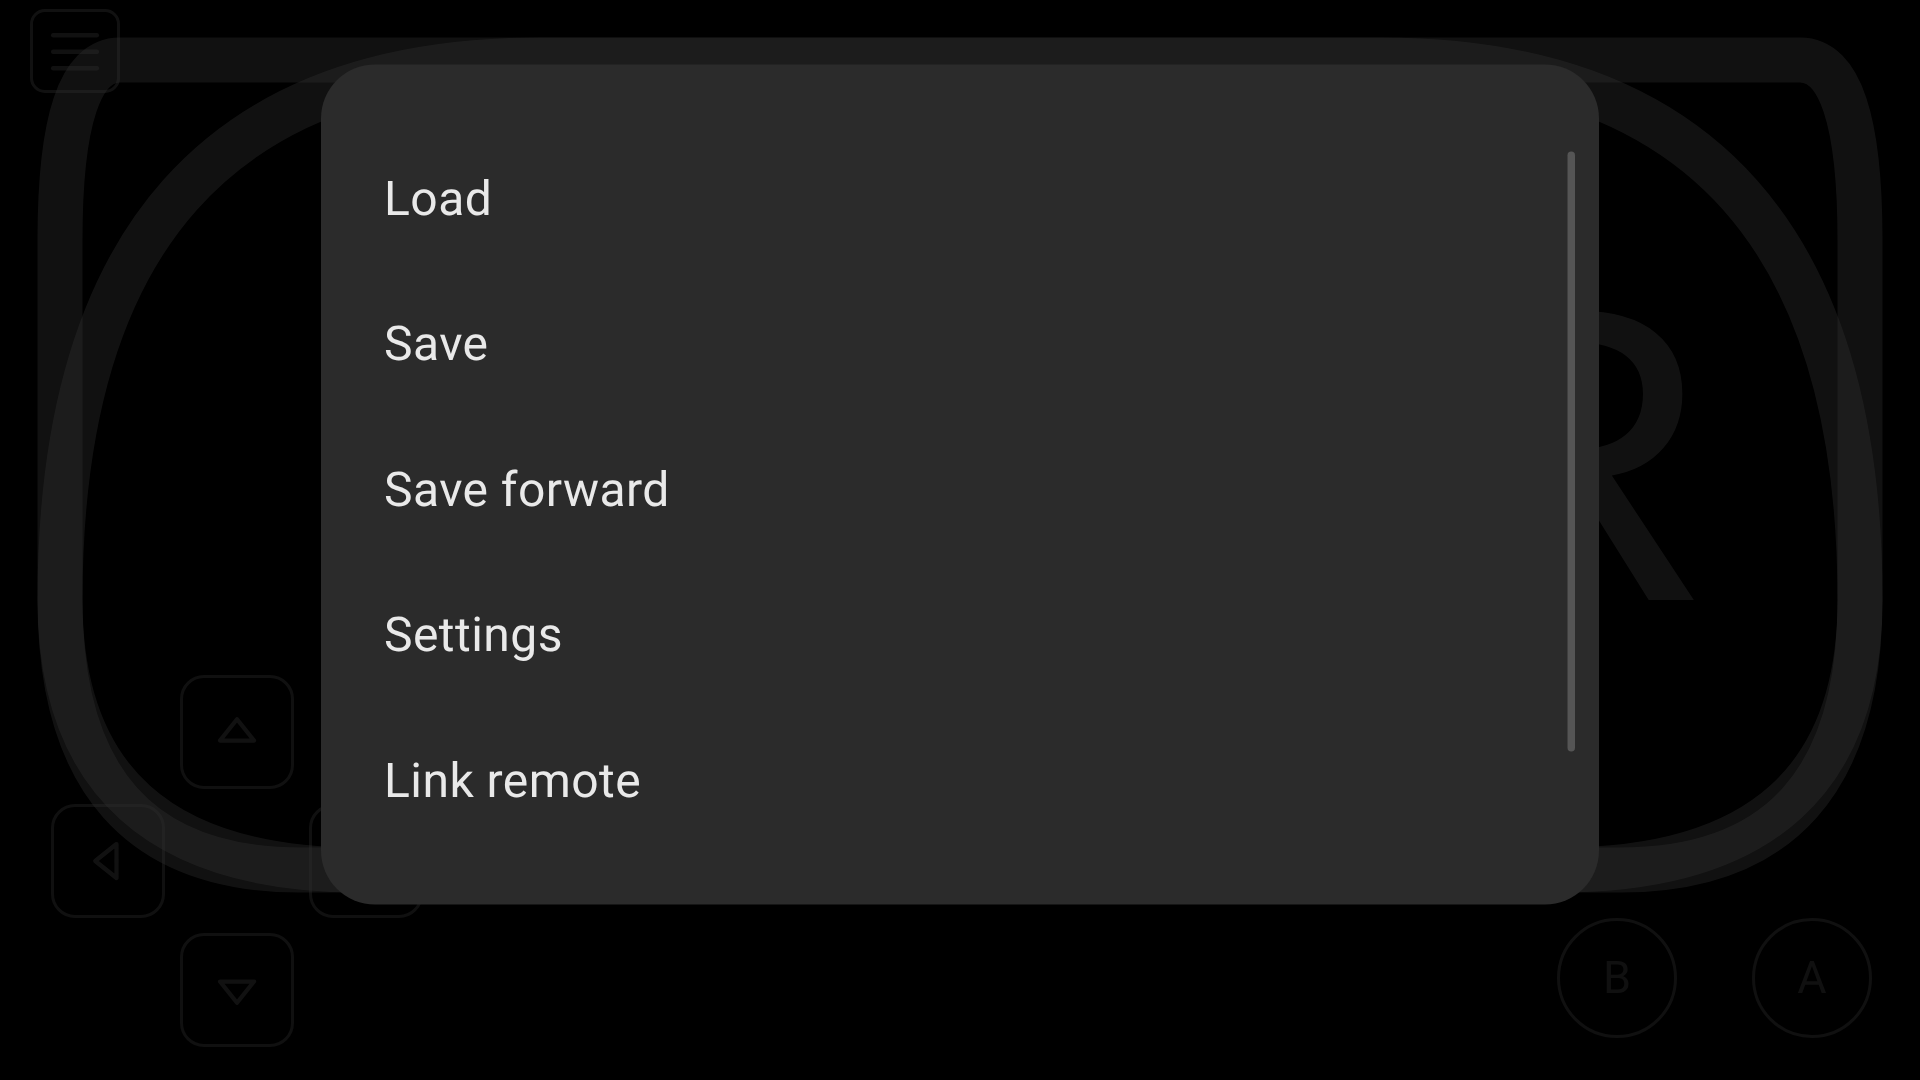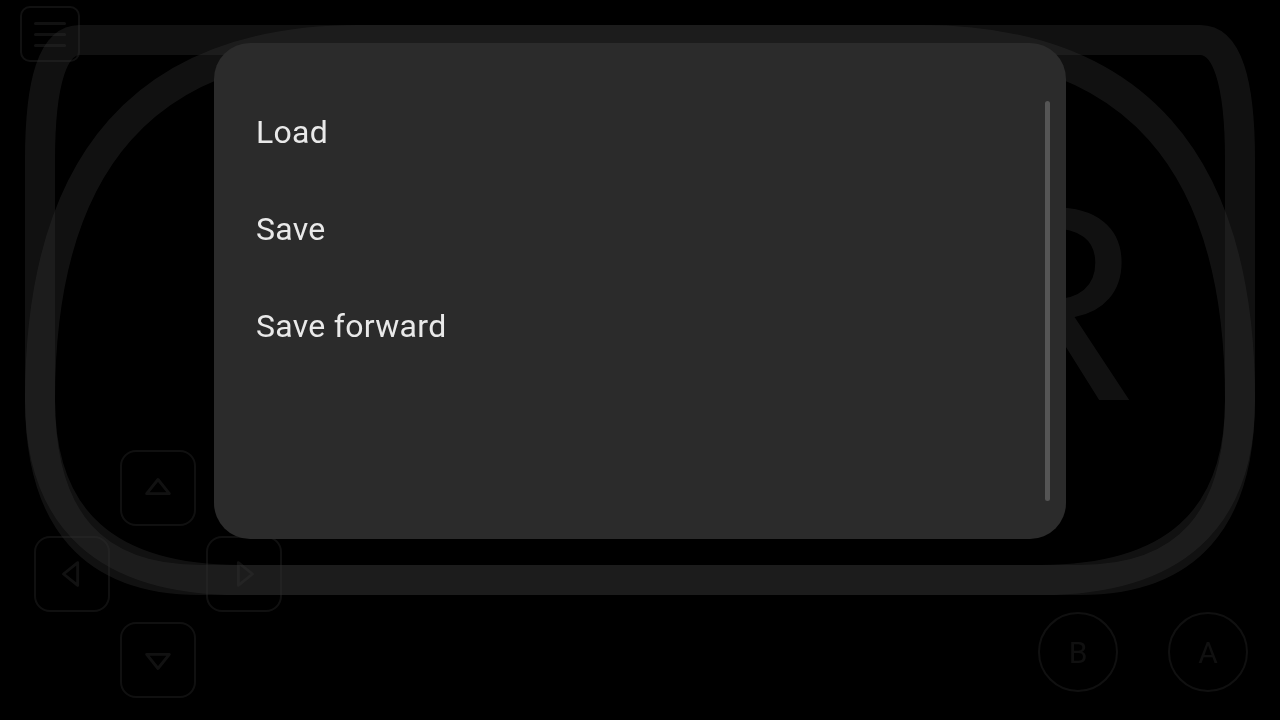--- a/index.html
+++ b/index.html
@@ -34,21 +34,21 @@
   .circ { width: 80px; height: 80px; border: 2.5px solid #2f2f2f; border-radius: 50%; font-size: 30px; color:#2f2f2f; display:flex;align-items:center;justify-content:center; position:absolute;}
   .btn-b { right: 162px; top: 612px; }
   .btn-a { right: 32px;  top: 612px; }
 
   
   .menu-card {
     position: absolute;
     left: 214px;
     top: 43px;
     width: 852px;
-    height: 496px;
+    height: 560px;
     background: #2b2b2b;
     border-radius: 36px;
     overflow: hidden;
   }
   .menu-scroll {
     position: absolute;
     inset: 0;
     padding: 40px 0 24px 40px;
   }
   .menu-item {
@@ -132,15 +132,21 @@
   <div class="menu-scroll">
     <div class="menu-item">
       <span>Load</span>
     </div>
     <div class="menu-item">
       <span>Save</span>
     </div>
     <div class="menu-item">
       <span>Save forward</span>
     </div>
+    <div class="menu-item">
+      <span>Settings</span>
+    </div>
+    <div class="menu-item">
+      <span>Link remote</span>
+    </div>
   </div>
   <div class="scrollbar-track"></div>
 </div>
 
 </body></html>

